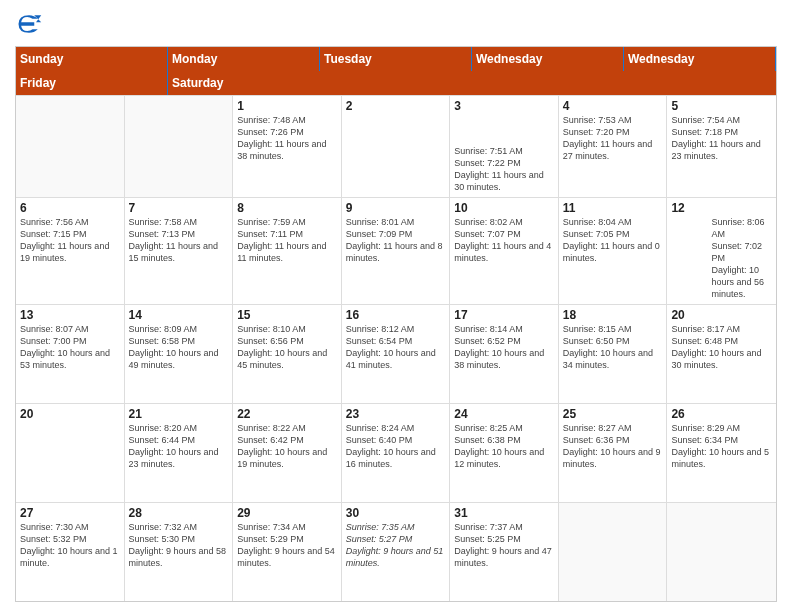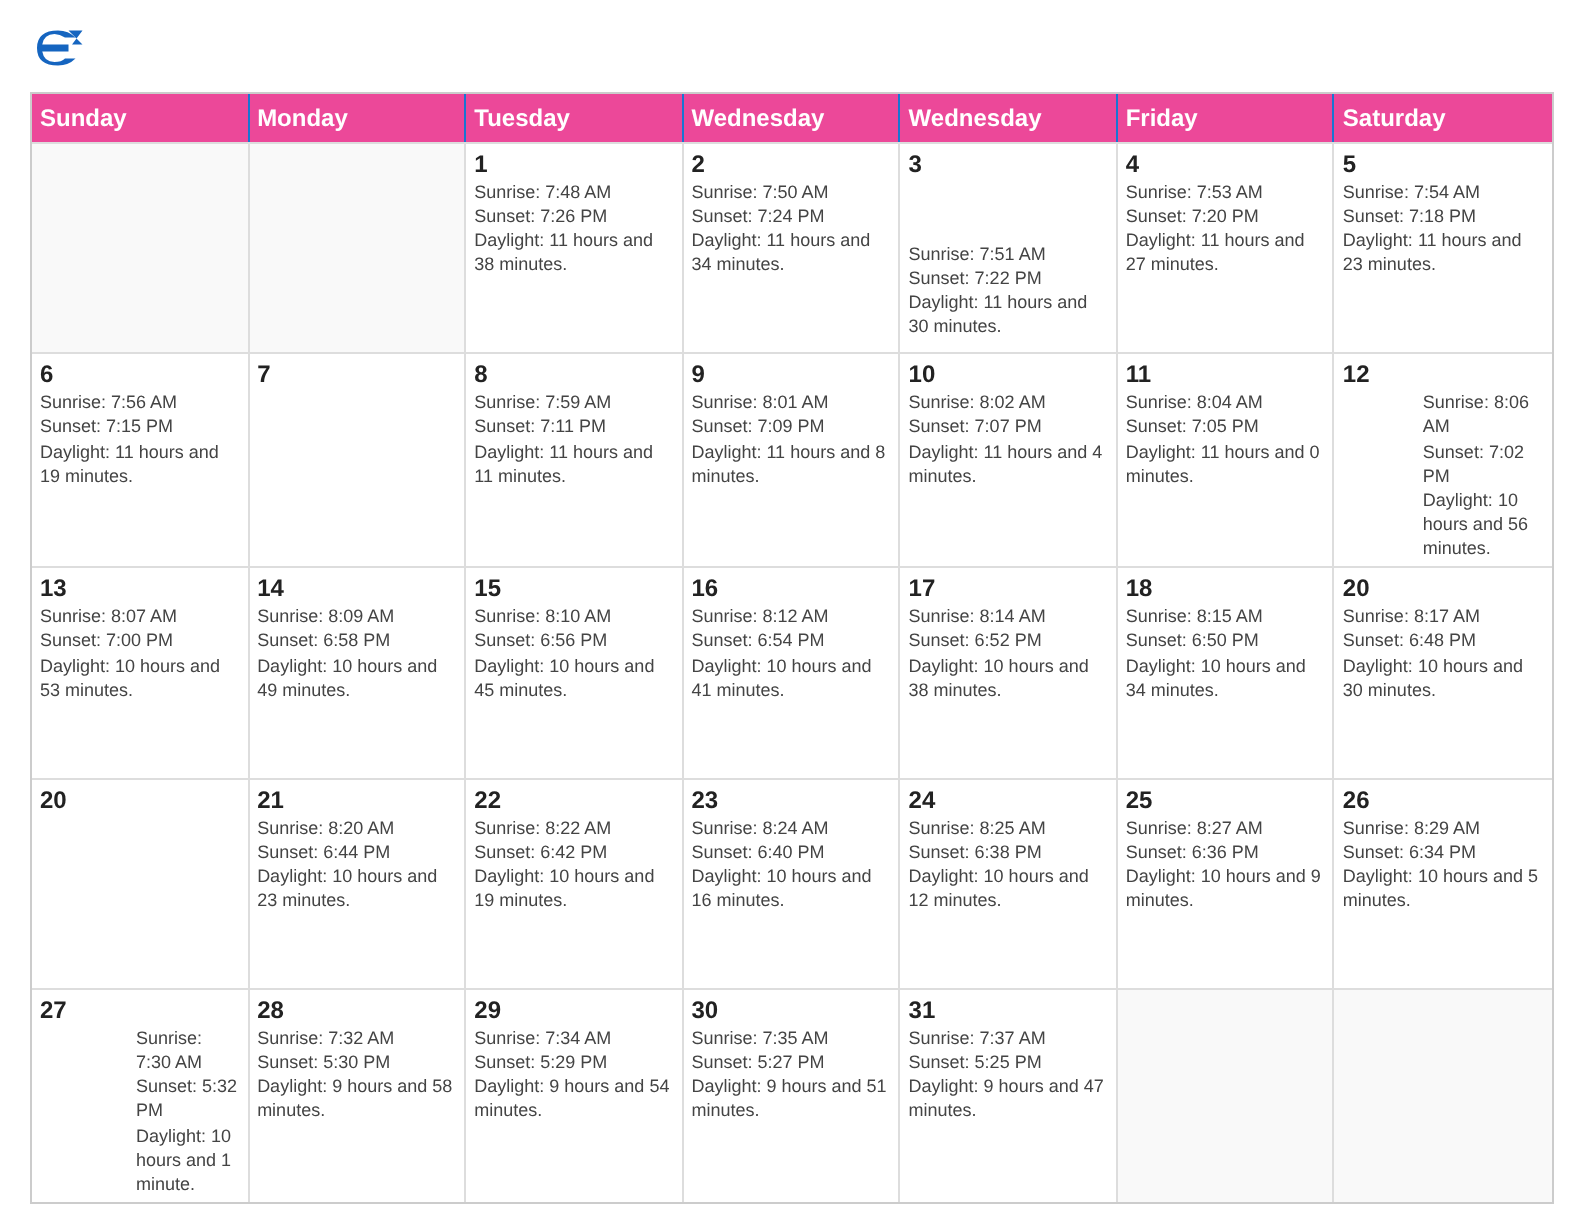--- a/index.html
+++ b/index.html
@@ -53,22 +53,22 @@
       color: #444;
     }
     .calendar {
       flex: 1;
       display: flex;
       flex-direction: column;
       border: 1px solid #ccc;
     }
     .cal-header {
       display: grid;
-      grid-template-columns: repeat(7, 1fr);
-      background: #ec4899;
+      grid-template-columns: repeat(5, 1fr);
+      background: #c2410c;
     }
     .cal-header-cell {
       color: #fff;
       font-size: 12px;
       font-weight: bold;
       padding: 5px 4px;
       text-align: left;
       border-right: 1px solid #1976D2;
     }
     .cal-header-cell:last-child { border-right: none; }
@@ -144,23 +144,20 @@
           <div class="cal-cell empty"></div>
           <div class="cal-cell empty"></div>
           <div class="cal-cell">
             <span class="day-number">1</span>
             <div class="cell-info" style="white-space: pre-line;">Sunrise: 7:48 AM
 Sunset: 7:26 PM
 Daylight: 11 hours and 38 minutes.</div>
           </div>
           <div class="cal-cell">
             <span class="day-number">2</span>
-            <div class="cell-info" style="white-space: pre-line;">Sunrise: 7:50 AM
-Sunset: 7:24 PM
-Daylight: 11 hours and 34 minutes.</div>
           </div>
           <div class="cal-cell">
             <span class="day-number">3</span>
             <div class="cell-info" style="white-space: pre-line; margin-top: 32px;">Sunrise: 7:51 AM
 Sunset: 7:22 PM
 Daylight: 11 hours and 30 minutes.</div>
           </div>
           <div class="cal-cell">
             <span class="day-number">4</span>
             <div class="cell-info" style="white-space: pre-line;">Sunrise: 7:53 AM
@@ -176,20 +173,23 @@
         </div>
         <div class="cal-row" style="border-top: 1px solid rgb(221, 221, 221);">
           <div class="cal-cell">
             <span class="day-number">6</span>
             <div class="cell-info" style="white-space: pre-line;">Sunrise: 7:56 AM
 Sunset: 7:15 PM
 Daylight: 11 hours and 19 minutes.</div>
           </div>
           <div class="cal-cell">
             <span class="day-number">7</span>
+            <div class="cell-info" style="white-space: pre-line;">Sunrise: 7:58 AM
+Sunset: 7:13 PM
+Daylight: 11 hours and 15 minutes.</div>
           </div>
           <div class="cal-cell">
             <span class="day-number">8</span>
             <div class="cell-info" style="white-space: pre-line;">Sunrise: 7:59 AM
 Sunset: 7:11 PM
 Daylight: 11 hours and 11 minutes.</div>
           </div>
           <div class="cal-cell">
             <span class="day-number">9</span>
             <div class="cell-info" style="white-space: pre-line;">Sunrise: 8:01 AM
@@ -296,39 +296,39 @@
           <div class="cal-cell">
             <span class="day-number">26</span>
             <div class="cell-info" style="white-space: pre-line;">Sunrise: 8:29 AM
 Sunset: 6:34 PM
 Daylight: 10 hours and 5 minutes.</div>
           </div>
         </div>
         <div class="cal-row" style="border-top: 1px solid rgb(221, 221, 221);">
           <div class="cal-cell">
             <span class="day-number">27</span>
-            <div class="cell-info" style="white-space: pre-line; margin-left: 48px;">Sunrise: 7:30 AM
+            <div class="cell-info" style="white-space: pre-line;">Sunrise: 7:30 AM
 Sunset: 5:32 PM
 Daylight: 10 hours and 1 minute.</div>
           </div>
           <div class="cal-cell">
             <span class="day-number">28</span>
             <div class="cell-info" style="white-space: pre-line;">Sunrise: 7:32 AM
 Sunset: 5:30 PM
 Daylight: 9 hours and 58 minutes.</div>
           </div>
           <div class="cal-cell">
             <span class="day-number">29</span>
             <div class="cell-info" style="white-space: pre-line;">Sunrise: 7:34 AM
 Sunset: 5:29 PM
 Daylight: 9 hours and 54 minutes.</div>
           </div>
           <div class="cal-cell">
             <span class="day-number">30</span>
-            <div class="cell-info" style="white-space: pre-line;">Sunrise: 7:35 AM
+            <div class="cell-info" style="white-space: pre-line; font-style: italic;">Sunrise: 7:35 AM
 Sunset: 5:27 PM
 Daylight: 9 hours and 51 minutes.</div>
           </div>
           <div class="cal-cell">
             <span class="day-number">31</span>
             <div class="cell-info" style="white-space: pre-line;">Sunrise: 7:37 AM
 Sunset: 5:25 PM
 Daylight: 9 hours and 47 minutes.</div>
           </div>
           <div class="cal-cell empty"></div>

